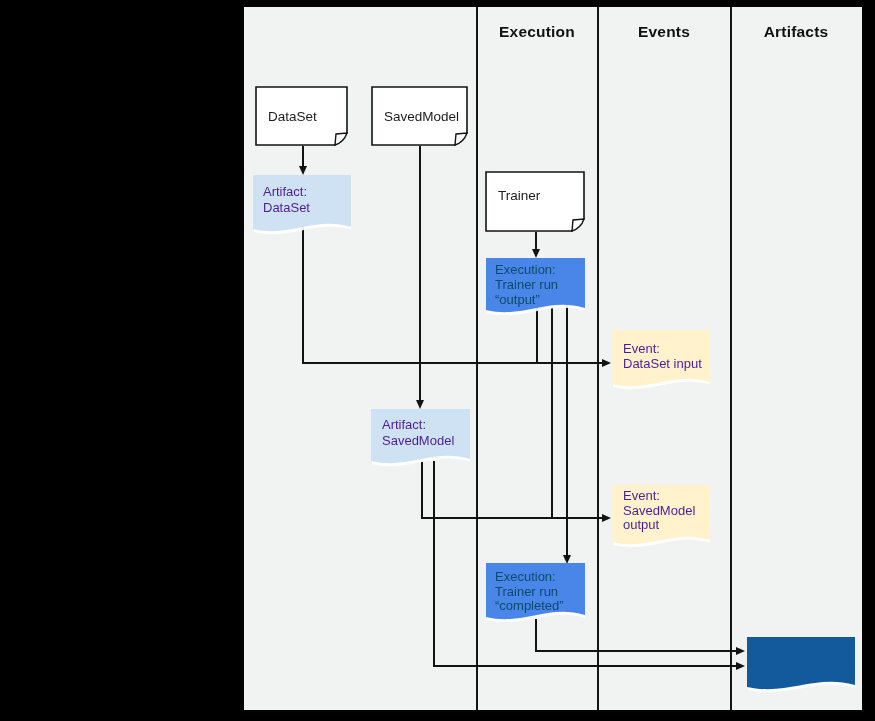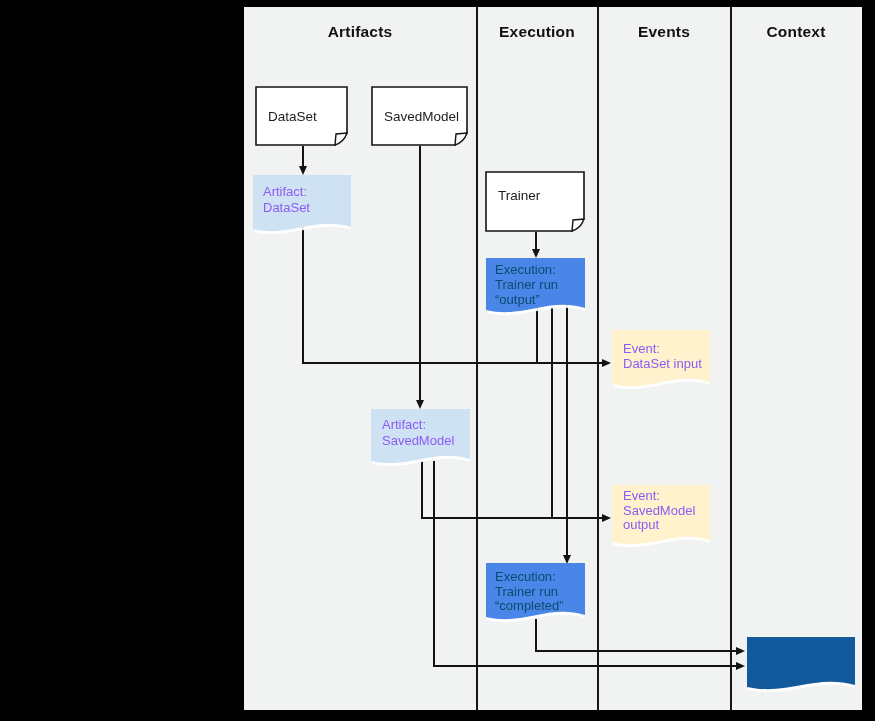--- a/index.html
+++ b/index.html
@@ -4,21 +4,21 @@
 <style>
   html,body{margin:0;padding:0;background:#000;width:875px;height:721px;overflow:hidden;
             font-family:"Liberation Sans",sans-serif;}
   #page{position:relative;width:875px;height:721px;background:#000;}
   #diagram{position:absolute;left:244px;top:7px;width:618px;height:703px;background:#f1f2f2;}
   .divider{position:absolute;top:0;width:2px;height:703px;background:#161616;}
   .col-header{position:absolute;top:16px;font-size:15.5px;font-weight:bold;color:#111;
               text-align:center;letter-spacing:.2px;}
   .node{position:absolute;z-index:3;}
   .node svg{position:absolute;left:0;top:0;display:block;}
-  .node .txt{position:relative;z-index:2;font-size:13px;color:#8b5cf6;}
+  .node .txt{position:relative;z-index:2;font-size:13px;color:#4c1d95;}
   .node .txt span{display:block;}
   .doc-label{display:flex;align-items:center;height:100%;padding-left:13px;box-sizing:border-box;
              font-size:13.5px;color:#1c1c1c;position:relative;z-index:2;}
   .white-text .txt{color:#0c4a6e;}
   .vline{position:absolute;width:2px;background:#131313;z-index:2;}
   .hline{position:absolute;height:2px;background:#131313;z-index:2;}
   .arr-down{position:absolute;width:0;height:0;border-left:4.5px solid transparent;
             border-right:4.5px solid transparent;border-top:9px solid #131313;z-index:2;}
   .arr-right{position:absolute;width:0;height:0;border-top:4.5px solid transparent;
              border-bottom:4.5px solid transparent;border-left:9px solid #131313;z-index:2;}
@@ -26,24 +26,23 @@
 </head>
 <body>
 
 <div id="page">
   <div id="diagram">
 
     <div class="divider" style="left:232px"></div>
     <div class="divider" style="left:353px"></div>
     <div class="divider" style="left:485.5px"></div>
 
-    <div class="col-header" style="left:0;width:232px">Artifacts</div>
     <div class="col-header" style="left:232px;width:122px">Execution</div>
     <div class="col-header" style="left:354px;width:132px">Events</div>
-    <div class="col-header" style="left:486px;width:132px">Context</div>
+    <div class="col-header" style="left:486px;width:132px">Artifacts</div>
 
     <div class="vline" style="left:58px;top:139px;height:21px"></div>
     <div class="arr-down" style="left:54.5px;top:159px"></div>
 
     <div class="vline" style="left:175px;top:139px;height:254px"></div>
     <div class="arr-down" style="left:171.5px;top:393px"></div>
 
     <div class="vline" style="left:291px;top:225px;height:18px"></div>
     <div class="arr-down" style="left:287.5px;top:242px"></div>
 

